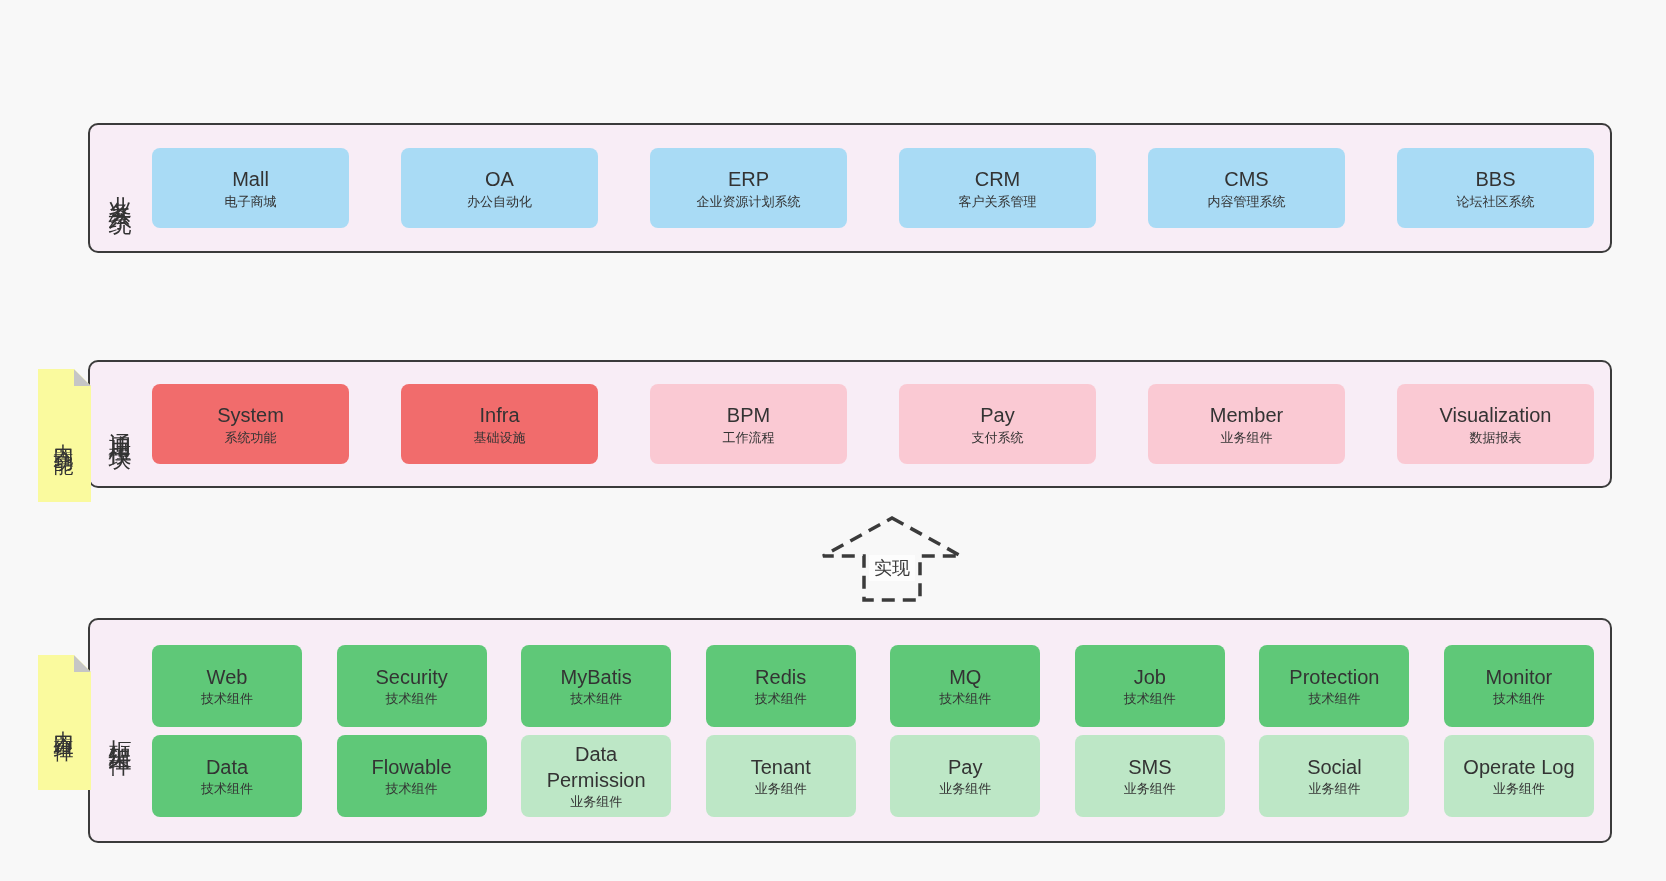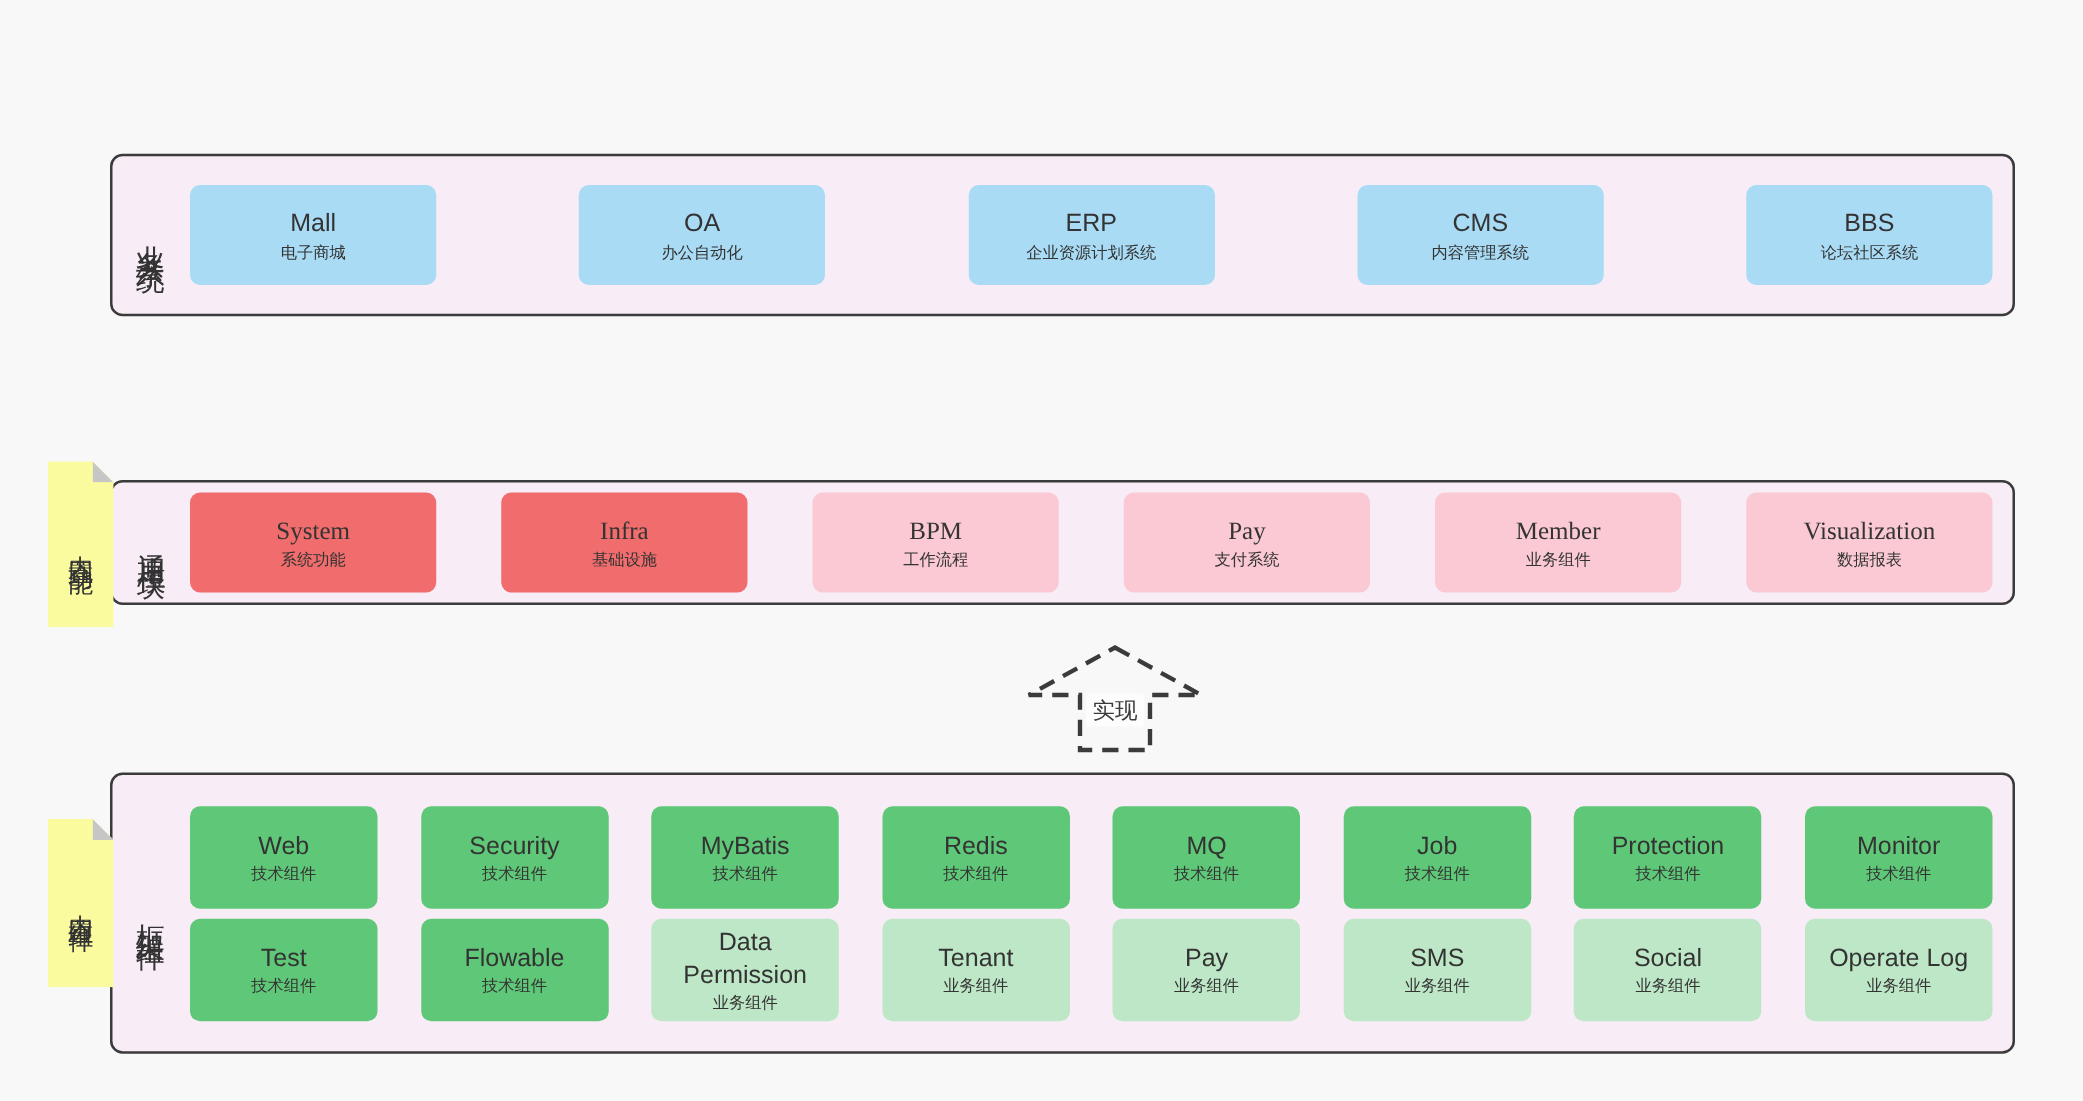--- a/index.html
+++ b/index.html
@@ -21,21 +21,21 @@
     left: 88px;
     width: 1524px;
     box-sizing: border-box;
     background: #f8edf6;
     border: 2.5px solid #3b3b3b;
     border-radius: 10px;
     display: flex;
     align-items: stretch;
   }
   #band-business   { top: 123px; height: 130px; }
-  #band-modules    { top: 384px; height: 100px; font-family: Liberation Serif, serif; }
+  #band-modules    { top: 360px; height: 128px; }
   #band-components { top: 618px; height: 225px; }
 
   .band-label {
     flex: none;
     width: 62px;
     display: flex;
     align-items: center;
     justify-content: center;
     writing-mode: vertical-rl;
     text-orientation: upright;
@@ -145,20 +145,24 @@
       </div>
       <div class="box wide blue">
         <div class="name">OA</div>
         <div class="sub">办公自动化</div>
       </div>
       <div class="box wide blue">
         <div class="name">ERP</div>
         <div class="sub">企业资源计划系统</div>
       </div>
       <div class="box wide blue">
+        <div class="name">CRM</div>
+        <div class="sub">客户关系管理</div>
+      </div>
+      <div class="box wide blue">
         <div class="name">CMS</div>
         <div class="sub">内容管理系统</div>
       </div>
       <div class="box wide blue">
         <div class="name">BBS</div>
         <div class="sub">论坛社区系统</div>
       </div>
     </div>
   </div>
 
@@ -236,21 +240,21 @@
           <div class="name">Protection</div>
           <div class="sub">技术组件</div>
         </div>
         <div class="box narrow green">
           <div class="name">Monitor</div>
           <div class="sub">技术组件</div>
         </div>
       </div>
       <div class="box-row">
         <div class="box narrow green">
-          <div class="name">Test</div>
+          <div class="name">Data</div>
           <div class="sub">技术组件</div>
         </div>
         <div class="box narrow green">
           <div class="name">Flowable</div>
           <div class="sub">技术组件</div>
         </div>
         <div class="box narrow lightgreen">
           <div class="name">Data Permission</div>
           <div class="sub">业务组件</div>
         </div>

